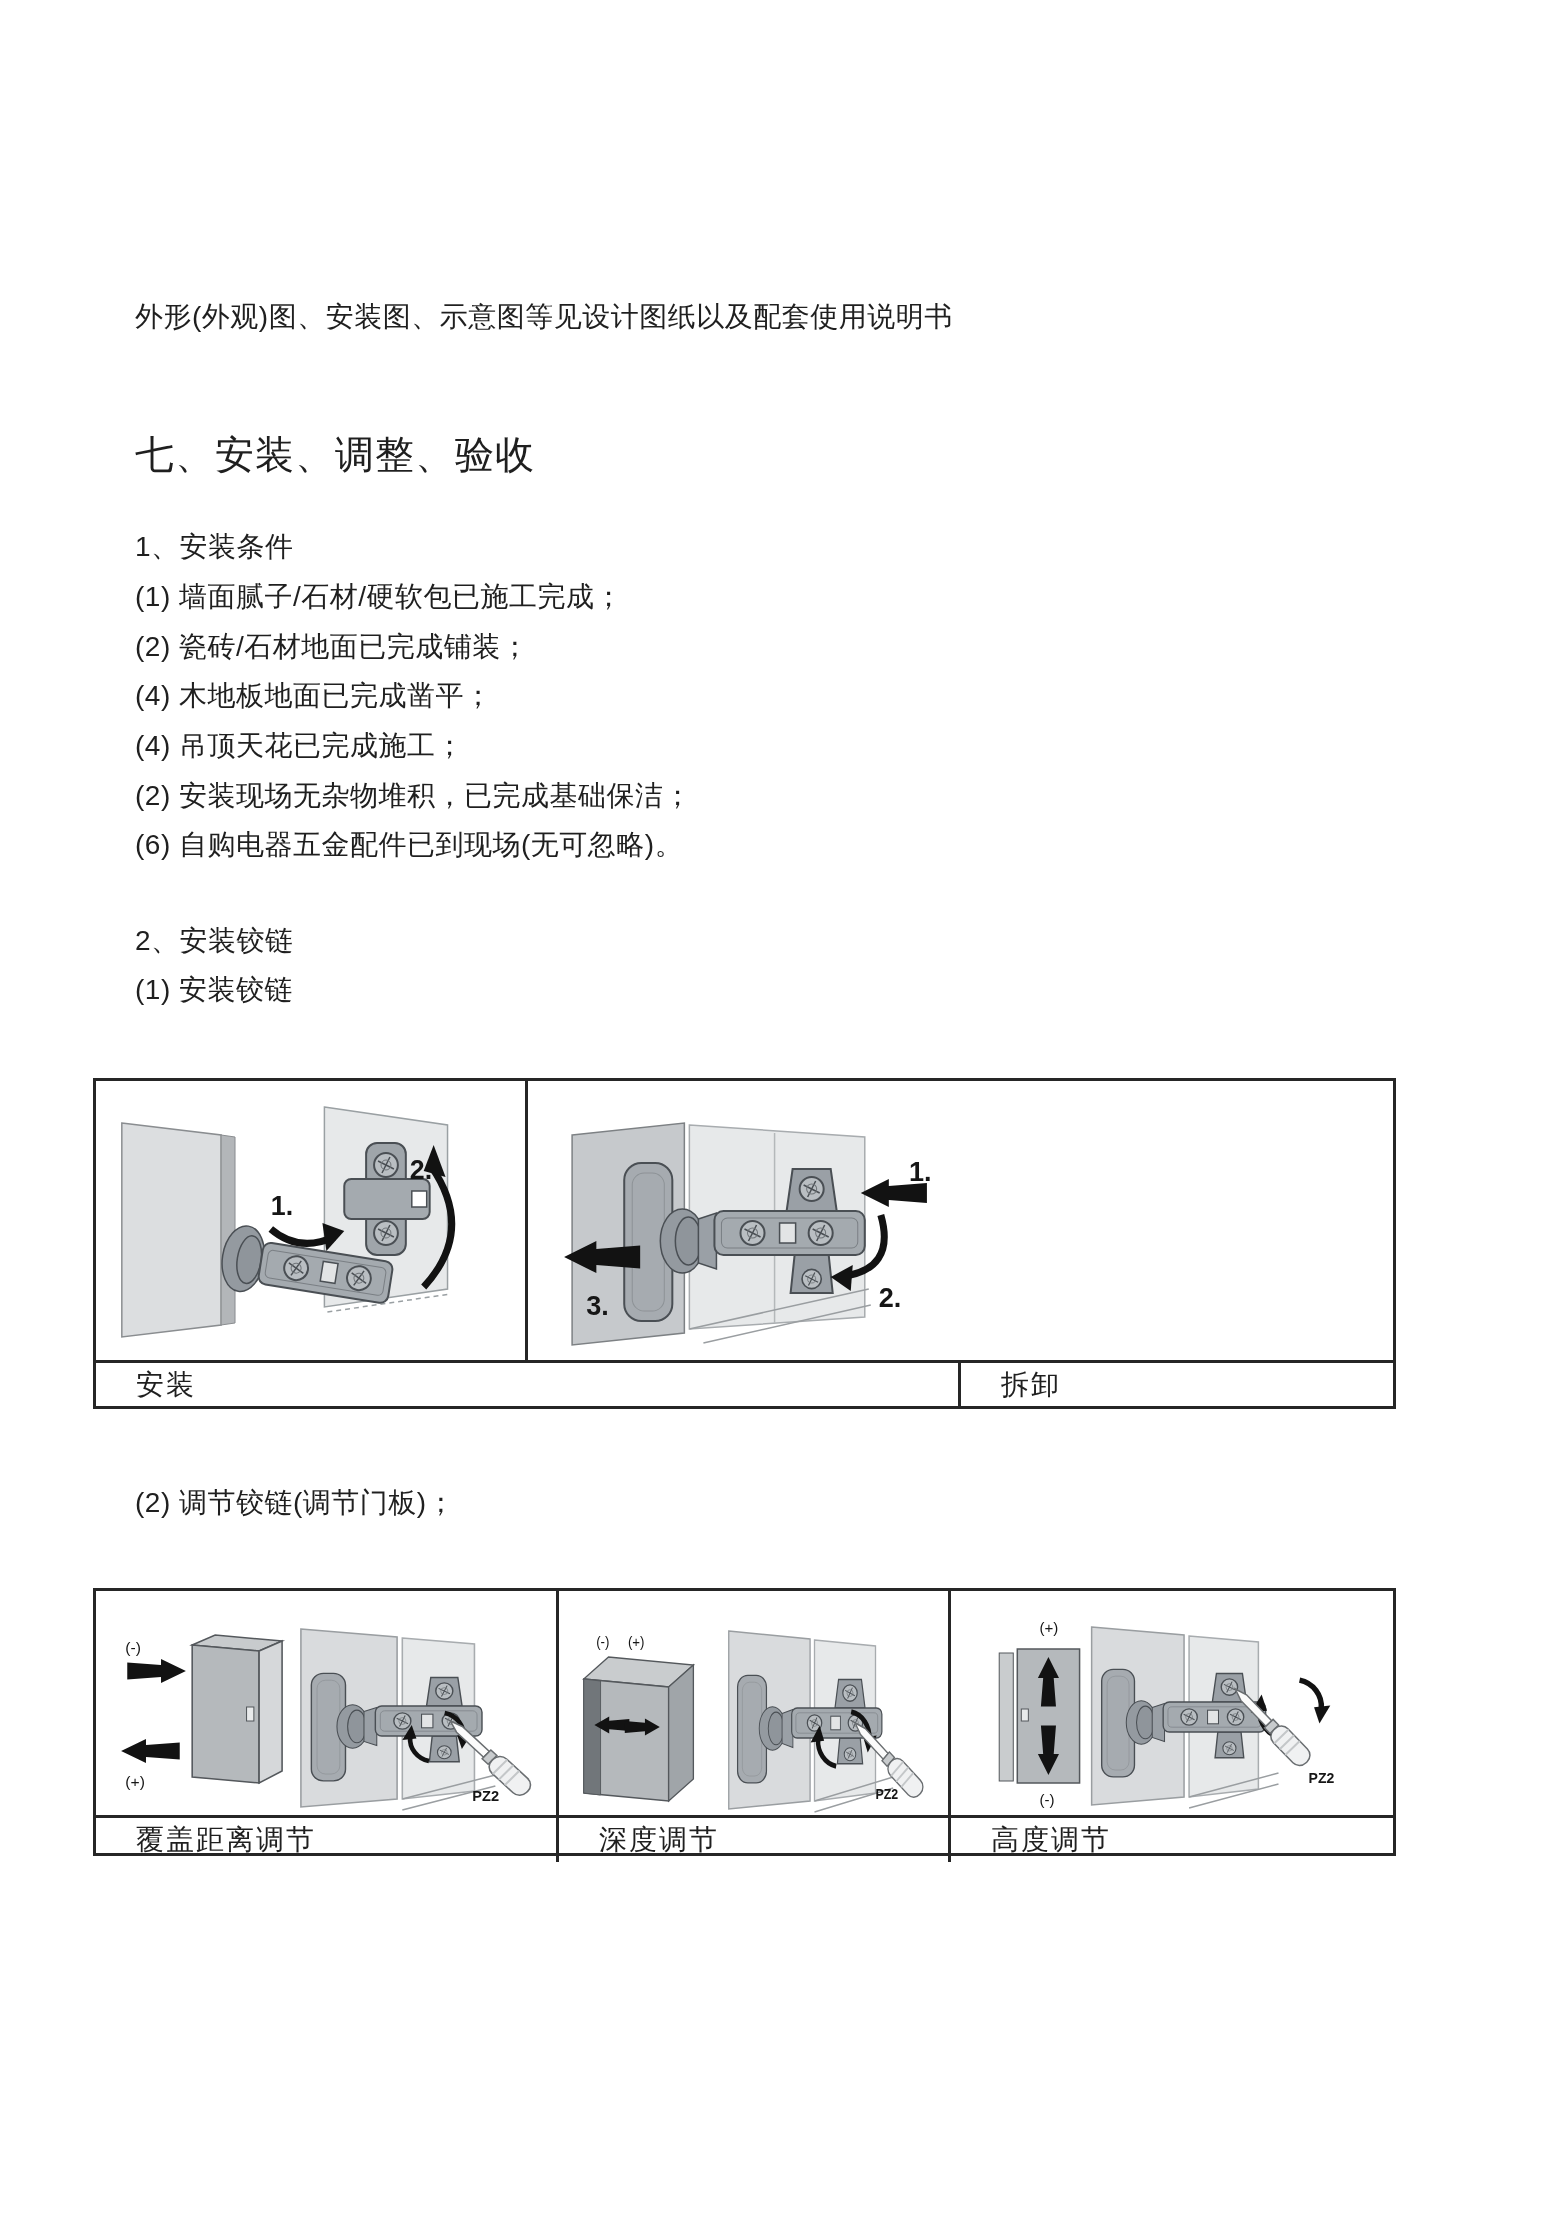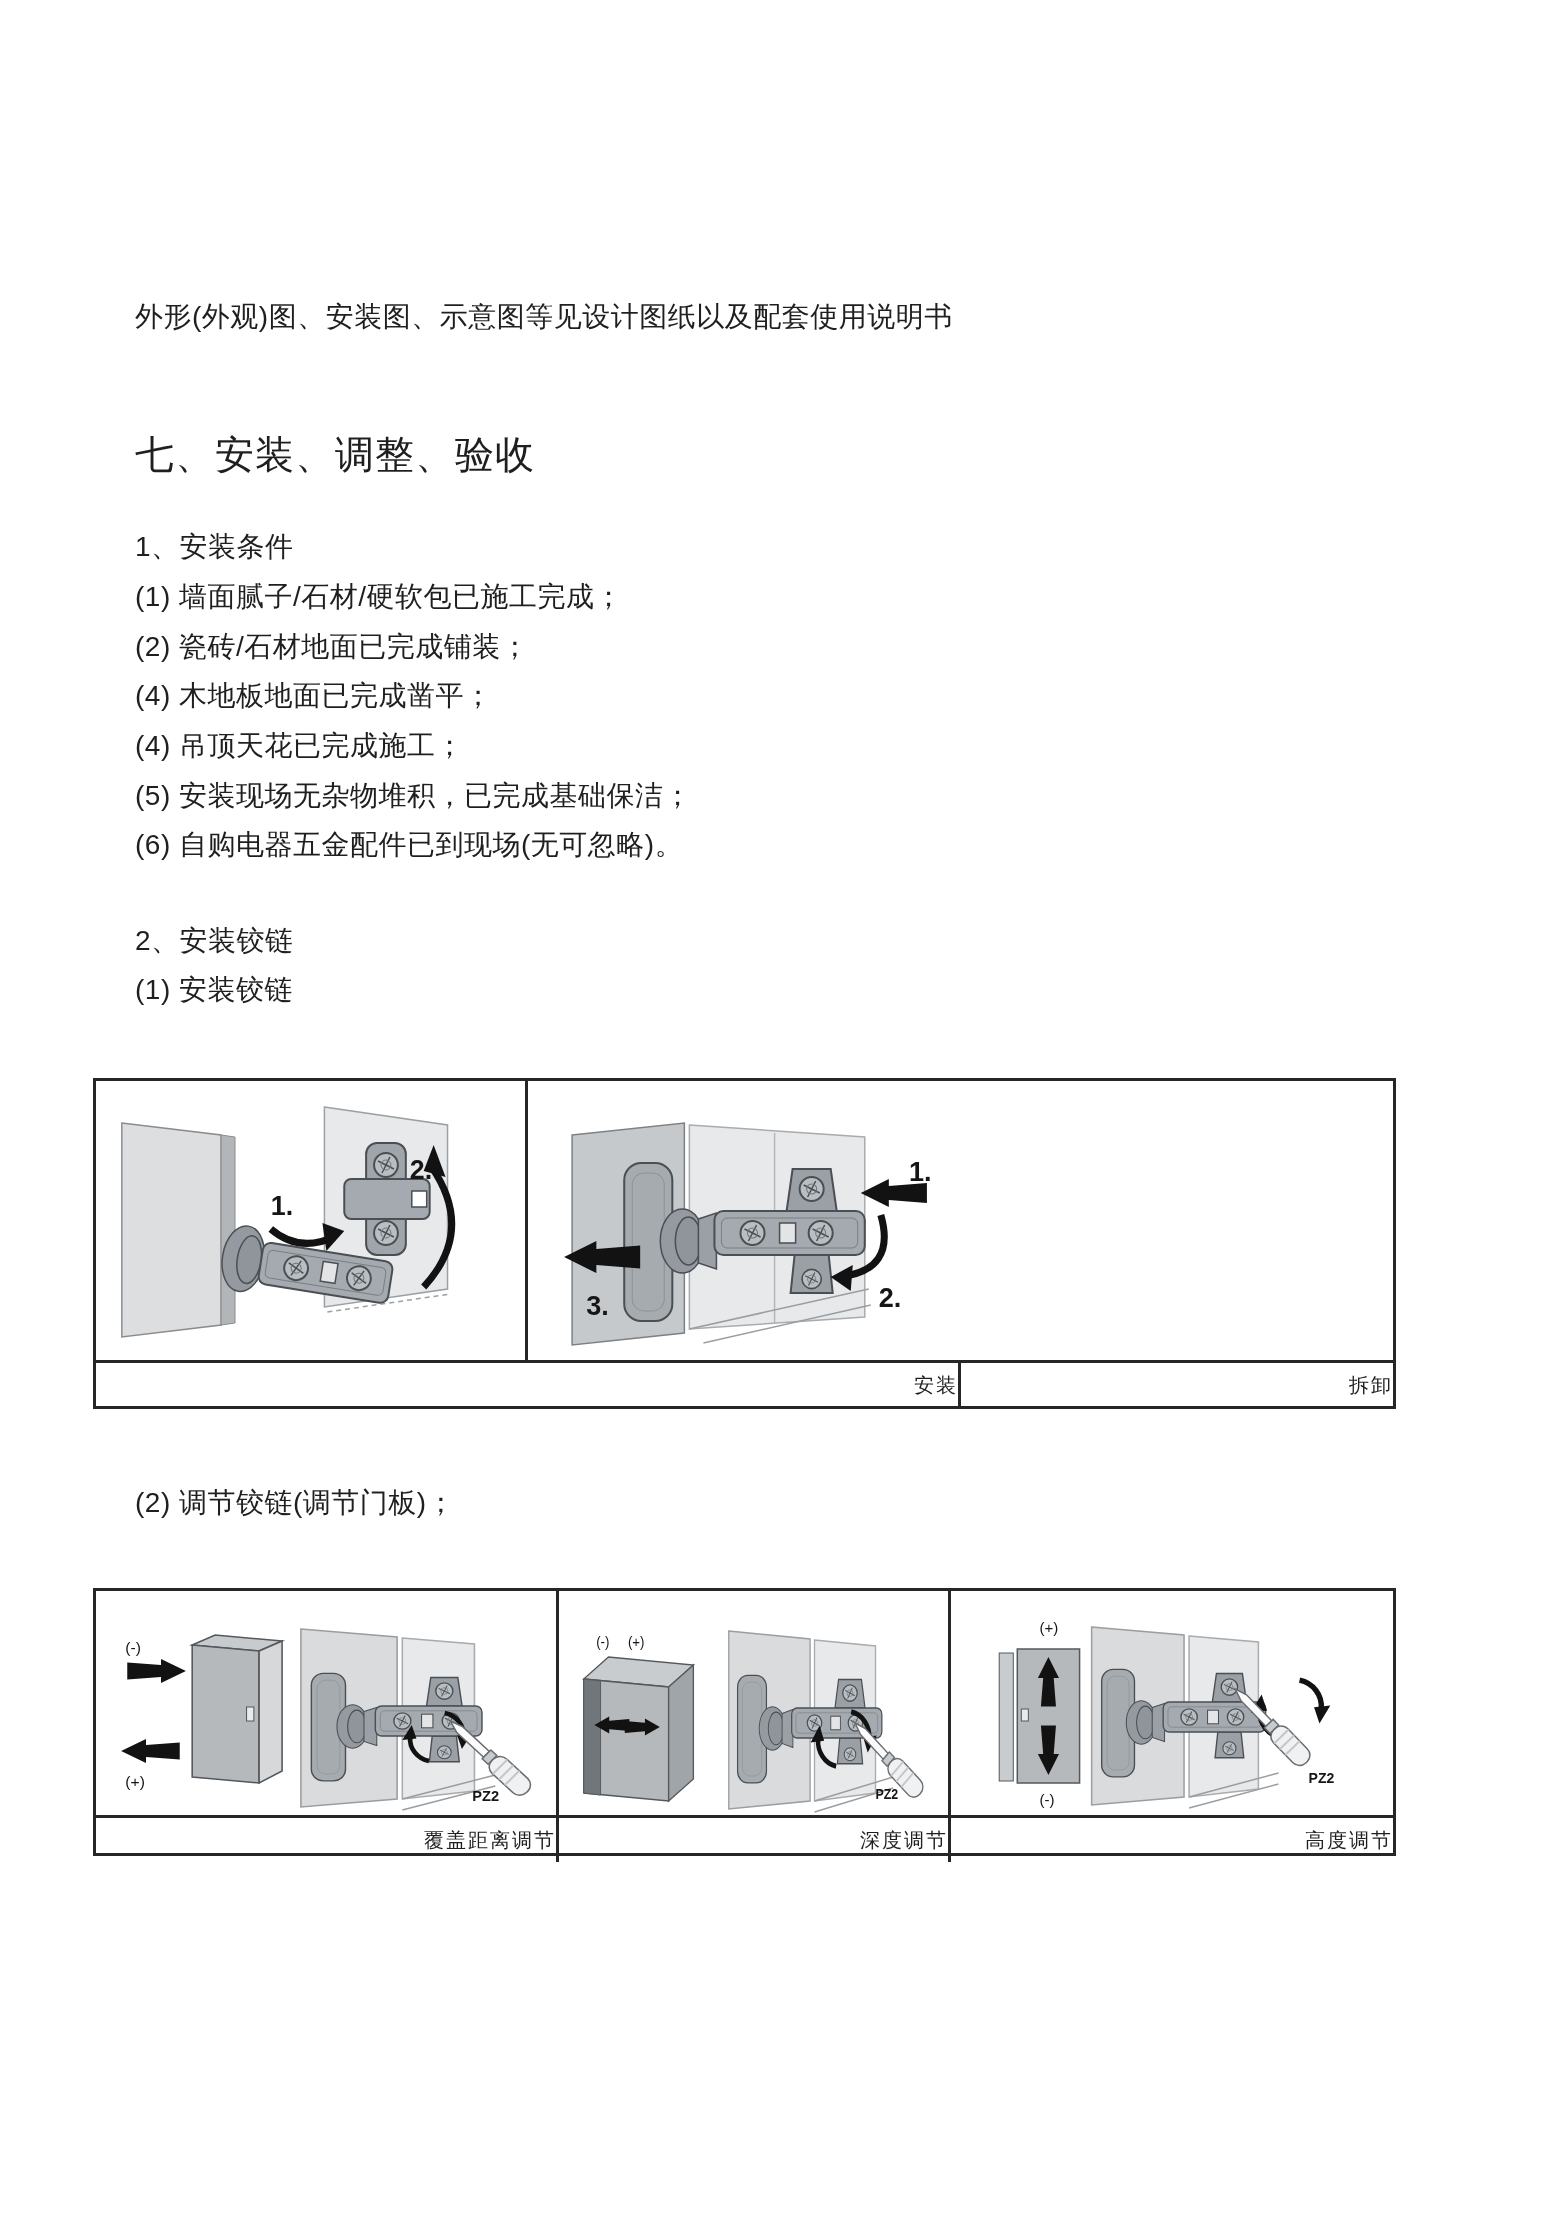--- a/index.html
+++ b/index.html
@@ -15,21 +15,21 @@
   .heading { font-size: 39px; letter-spacing: 1px; }
   .fig { position: absolute; left: 93px; width: 1303px; border: 3px solid #262626; background: #fff; }
   .fig-row { display: grid; }
   .fig1 .fig-row { grid-template-columns: 432px 433px 432px; height: 279px; }
   .fig2 .fig-row { grid-template-columns: 463px 392px 442px; height: 224px; }
   .fig-cell { border-right: 3px solid #262626; overflow: hidden; }
   .fig-cell:last-child { border-right: none; }
   .fig-caps { display: grid; border-top: 3px solid #262626; }
   .fig1 .fig-caps { grid-template-columns: 865px 432px; height: 46px; }
   .fig2 .fig-caps { grid-template-columns: 463px 392px 442px; height: 38px; }
-  .fig-cap { border-right: 3px solid #262626; text-align: right; font-size: 20px; line-height: 44px; letter-spacing: 2px; padding-left: 40px; }
+  .fig-cap { border-right: 3px solid #262626; text-align: left; font-size: 28px; line-height: 44px; letter-spacing: 2px; padding-left: 40px; }
   .fig-cap:last-child { border-right: none; }
   .fig-cell svg { display: block; width: 100%; height: 100%; }
   svg text { font-family: "Liberation Sans", "DejaVu Sans", sans-serif; fill: #161616; }
   .defs-holder { position: absolute; width: 0; height: 0; overflow: hidden; }
 </style>
 </head>
 <body>
 
 <svg class="defs-holder" aria-hidden="true">
   <defs>
@@ -81,21 +81,21 @@
 </svg>
 
 <div class="tline" style="top:298px">外形(外观)图、安装图、示意图等见设计图纸以及配套使用说明书</div>
 <div class="tline heading" style="top:428px">七、安装、调整、验收</div>
 
 <div class="tline" style="top:528px">1、安装条件</div>
 <div class="tline" style="top:578px">(1) 墙面腻子/石材/硬软包已施工完成；</div>
 <div class="tline" style="top:628px">(2) 瓷砖/石材地面已完成铺装；</div>
 <div class="tline" style="top:677px">(4) 木地板地面已完成凿平；</div>
 <div class="tline" style="top:727px">(4) 吊顶天花已完成施工；</div>
-<div class="tline" style="top:777px">(5) 安装现场无杂物堆积，已完成基础保洁；</div>
+<div class="tline" style="top:777px">(2) 安装现场无杂物堆积，已完成基础保洁；</div>
 <div class="tline" style="top:826px">(6) 自购电器五金配件已到现场(无可忽略)。</div>
 
 <div class="tline" style="top:922px">2、安装铰链</div>
 <div class="tline" style="top:971px">(1) 安装铰链</div>
 
 <div class="fig fig1" style="top:1078px">
   <div class="fig-row">
 
     <div class="fig-cell">
       <svg viewBox="0 0 432 279" preserveAspectRatio="none">

